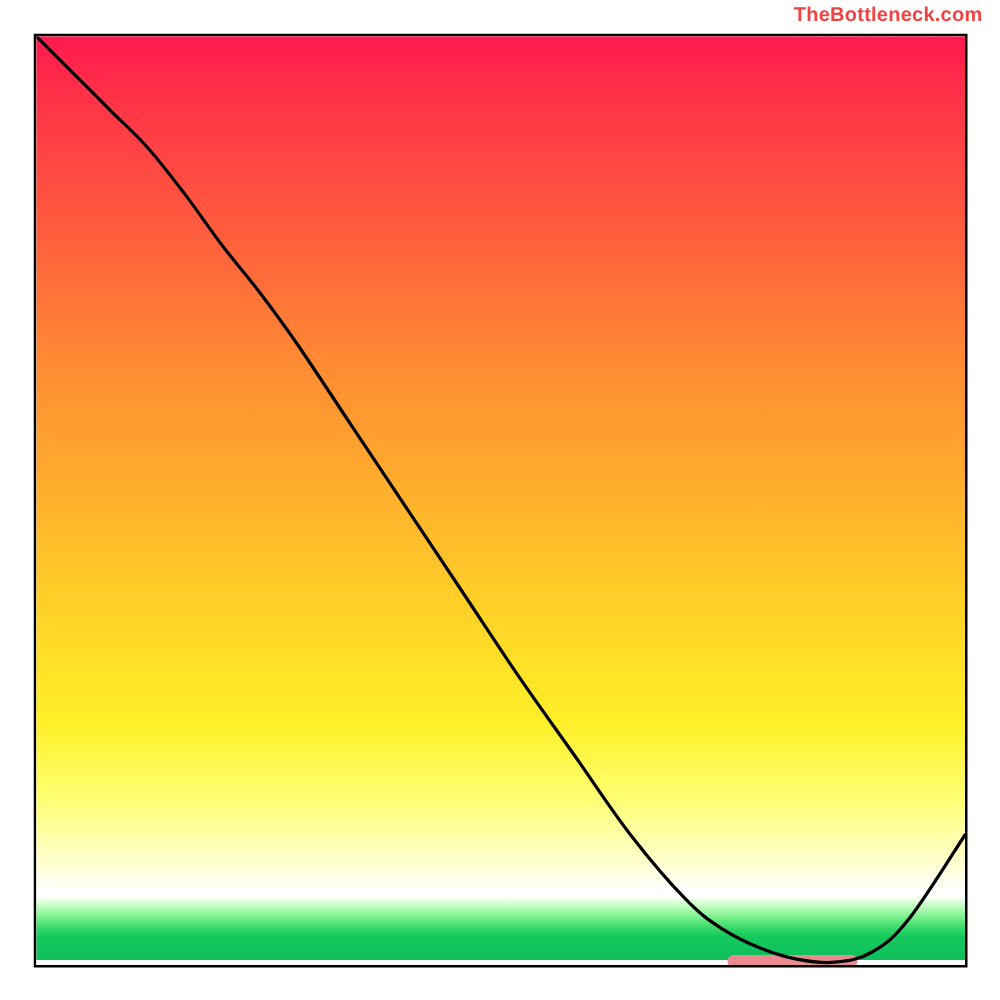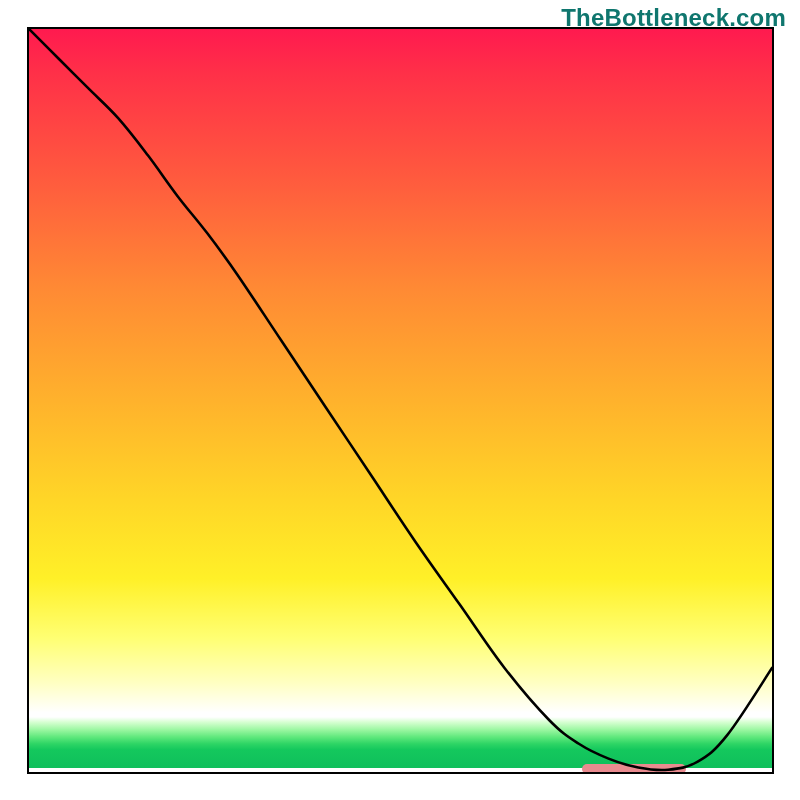--- a/index.html
+++ b/index.html
@@ -13,23 +13,23 @@
   }
   .stage {
     position: relative;
     width: 800px;
     height: 800px;
   }
   .watermark {
     position: absolute;
     top: 4px;
     right: 14px;
-    font-size: 24px;
+    font-size: 16px;
     font-weight: 600;
-    color: #0f766e;
+    color: #ef4444;
     letter-spacing: 0.2px;
   }
   .plot {
     position: absolute;
     left: 27px;
     top: 27px;
     width: 747px;
     height: 747px;
     box-sizing: border-box;
     border: 2.5px solid #000;

